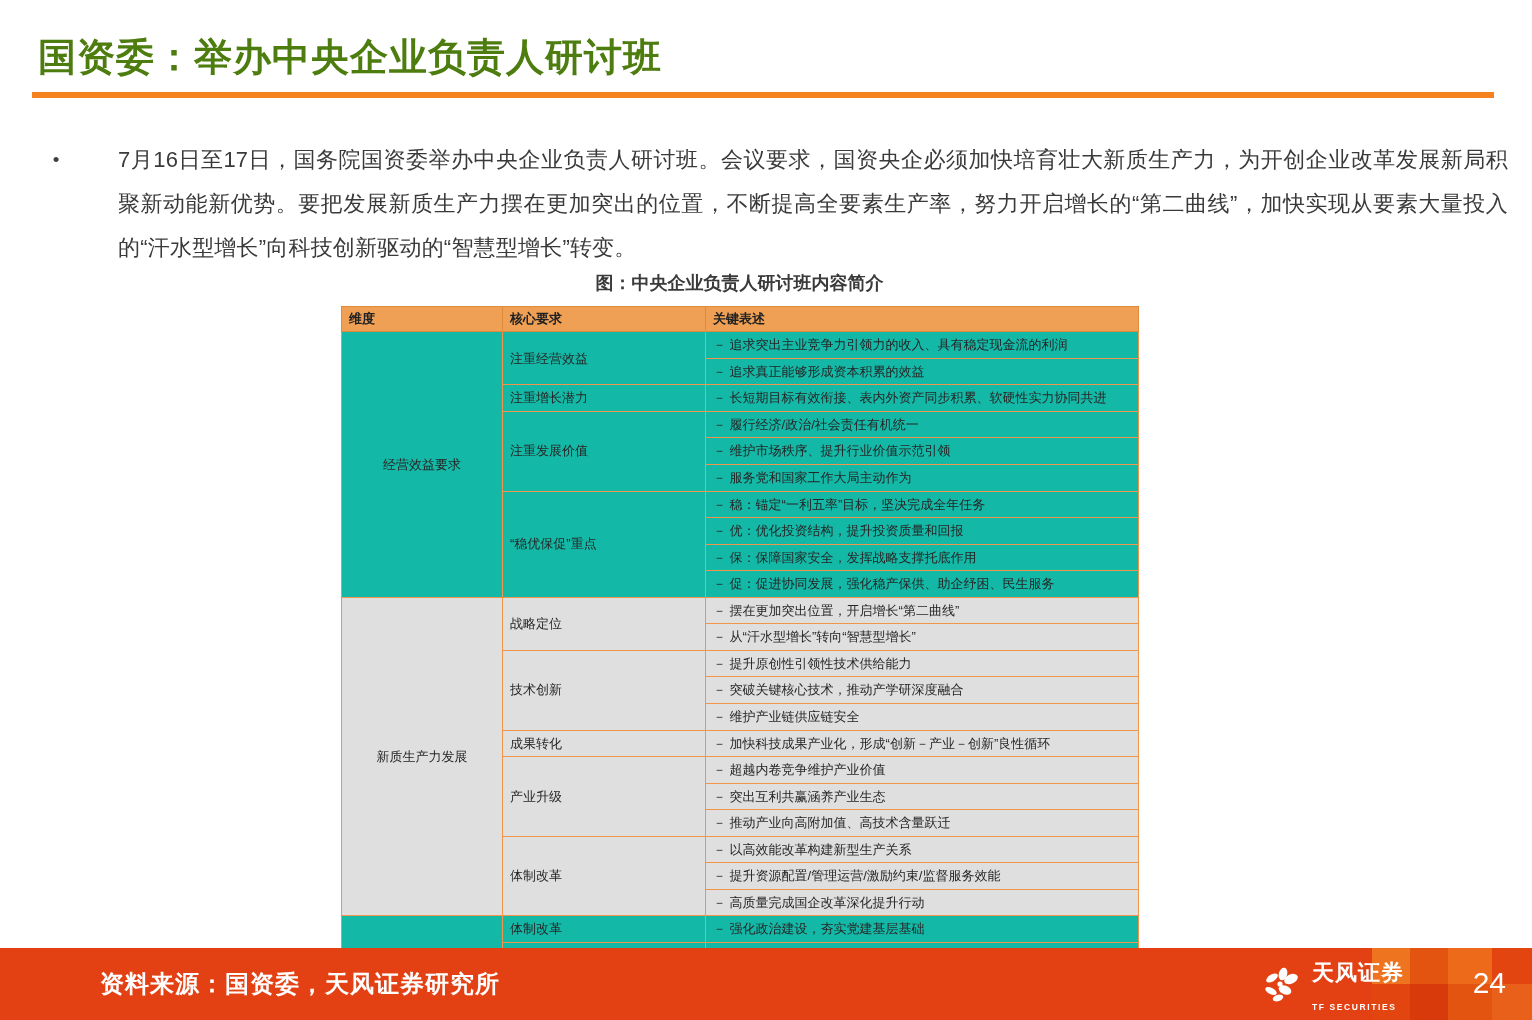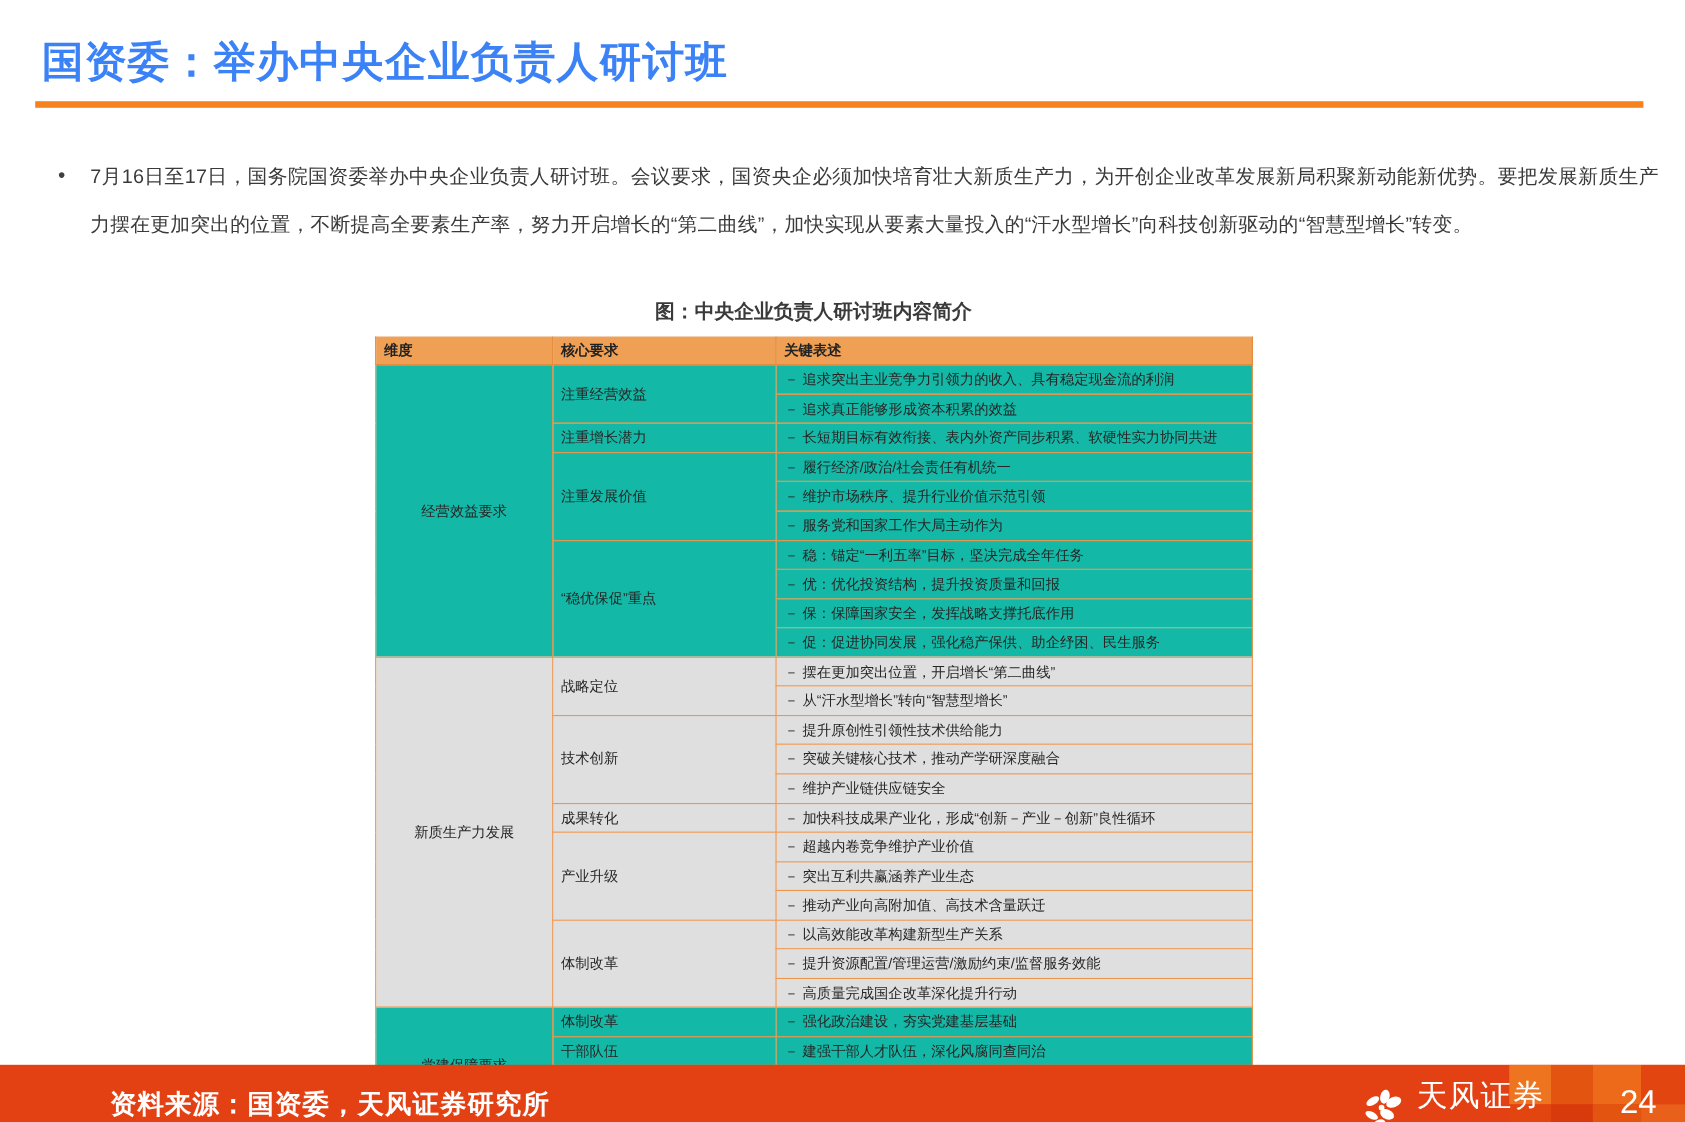--- a/index.html
+++ b/index.html
@@ -17,21 +17,21 @@
 
   
   .title-area {
     position: absolute;
     left: 38px; top: 34px;
     right: 38px;
   }
   .slide-title {
     font-size: 38px;
     font-weight: bold;
-    color: #3b82f6;
+    color: #4d7c0f;
     letter-spacing: 1px;
     line-height: 1.25;
     white-space: nowrap;
   }
   .title-rule {
     position: absolute;
     left: 32px; top: 92px;
     width: 1462px; height: 6px;
     background: #F5821F;
   }
@@ -46,26 +46,27 @@
   .bullet-dot {
     width: 52px;
     flex: 0 0 52px;
     color: #3f3f3f;
     font-size: 19px;
     line-height: 44px;
     text-align: center;
   }
   .bullet-text {
     flex: 1 1 auto;
-    font-size: 18px;
+    font-size: 22px;
     line-height: 44px;
     color: #3a3a3a;
     text-align: justify;
     text-justify: inter-ideograph;
     letter-spacing: 0.2px;
+    margin-left: 36px;
   }
 
   
   .fig-caption {
     position: absolute;
     left: 341px; top: 271px;
     width: 797px;
     text-align: center;
     font-size: 18px;
     font-weight: bold;
@@ -123,21 +124,21 @@
     padding-left: 9px;
     white-space: nowrap;
   }
   
   tr.shade td { background: #DFDFDF; }
 
   
   .footer {
     position: absolute;
     left: 0; bottom: 0;
-    width: 1532px; height: 52px;
+    width: 1532px; height: 72px;
     background: #E34113;
     overflow: hidden;
   }
   .footer-src {
     position: absolute;
     left: 100px; top: 20px;
     font-size: 24px;
     font-weight: bold;
     color: #ffffff;
     letter-spacing: 1px;
@@ -167,21 +168,21 @@
   .brand {
     position: absolute;
     right: 128px; top: 14px;
     display: flex;
     align-items: center;
     z-index: 4;
   }
   .brand-mark { width: 44px; height: 40px; margin-right: 5px; }
   .brand-txt { display: flex; flex-direction: column; line-height: 1; }
   .brand-cn {
-    font-size: 28px; font-weight: normal; color: #ffffff; letter-spacing: 1px;
+    font-size: 22px; font-weight: bold; color: #ffffff; letter-spacing: 1px;
   }
   .brand-en {
     font-size: 8.5px; color: #ffffff; letter-spacing: 1.6px;
     margin-top: 19px; font-weight: bold;
   }
 </style>
 </head>
 <body>
 
 <div class="slide">

